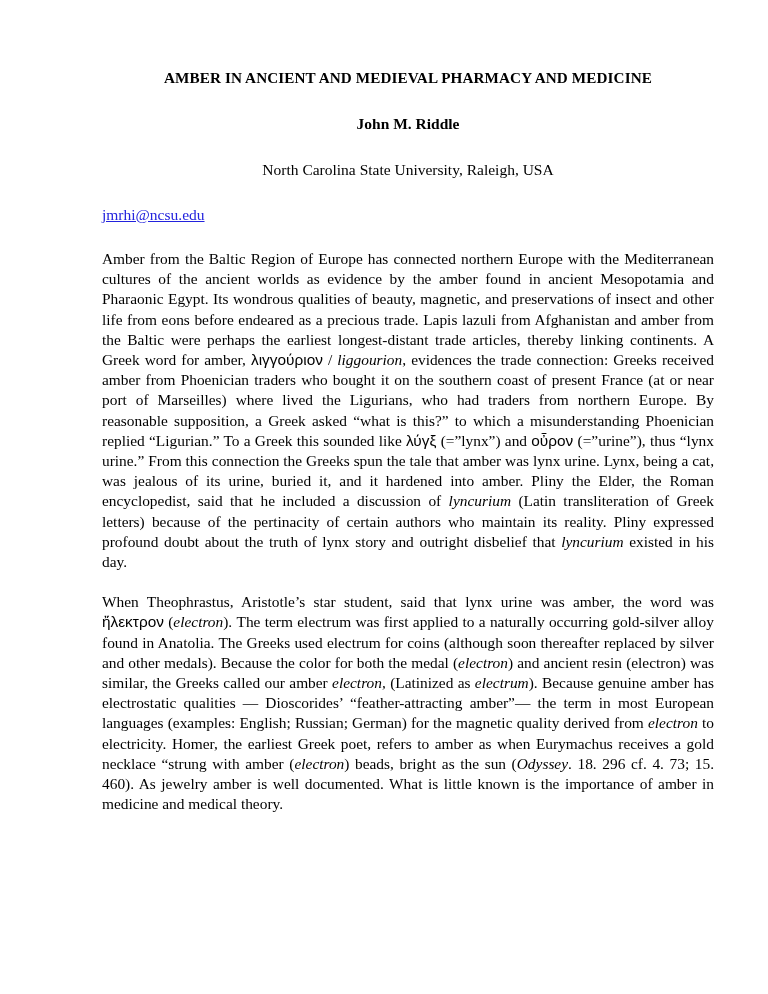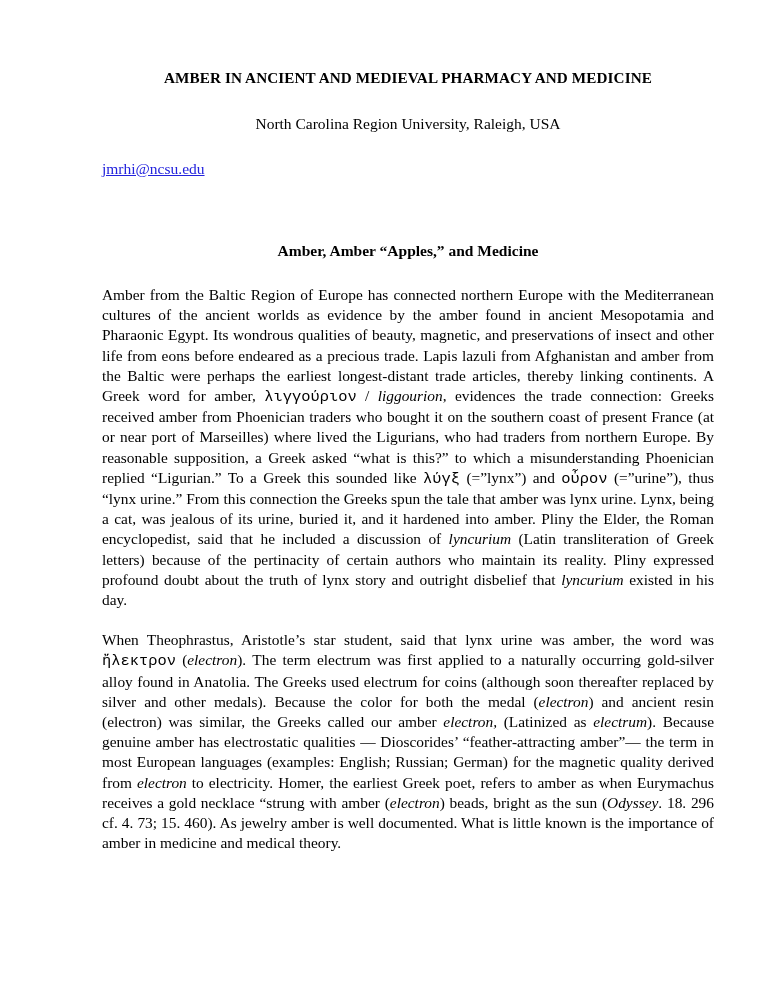--- a/index.html
+++ b/index.html
@@ -90,38 +90,38 @@
   .body-para.first {
     padding-top: 24px;
   }
   .body-para + .body-para {
     padding-top: 20px;
   }
   .body-para i,
   .body-para em {
   }
   .grk {
-    font-family: Liberation Mono, monospace;
+    font-family: Liberation Sans, sans-serif;
   }
 </style>
 </head>
 <body>
 
 <div class="page">
   <div class="content">
 
     <h1 class="doc-title">AMBER IN ANCIENT AND MEDIEVAL PHARMACY AND MEDICINE</h1>
 
+    <p class="doc-author">John M. Riddle</p>
 
-    <p class="doc-affiliation">North Carolina Region University, Raleigh, USA</p>
+    <p class="doc-affiliation">North Carolina State University, Raleigh, USA</p>
 
     <p class="doc-email-line">
       <a class="doc-email" href="#">jmrhi@ncsu.edu</a>
     </p>
 
-    <h2 class="section-head">Amber, Amber “Apples,” and Medicine</h2>
 
     <p class="body-para first"><span>Amber from the Baltic Region of Europe has connected northern Europe with the Mediterranean cultures of the ancient worlds as evidence by the amber found in ancient Mesopotamia and Pharaonic Egypt. Its wondrous qualities of beauty, magnetic, and preservations of insect and other life from eons before endeared as a precious trade. Lapis lazuli from Afghanistan and amber from the Baltic were perhaps the earliest longest-distant trade articles, thereby linking continents. A Greek word for amber, </span><span class="grk">λιγγούριον</span><span> / </span><i>liggourion</i><span>, evidences the trade connection: Greeks received amber from Phoenician traders who bought it on the southern coast of present France (at or near port of Marseilles) where lived the Ligurians, who had traders from northern Europe. By reasonable supposition, a Greek asked “what is this?” to which a misunderstanding Phoenician replied “Ligurian.” To a Greek this sounded like </span><span class="grk">λύγξ</span><span> (=”lynx”) and </span><span class="grk">οὖρον</span><span> (=”urine”), thus “lynx urine.” From this connection the Greeks spun the tale that amber was lynx urine. Lynx, being a cat, was jealous of its urine, buried it, and it hardened into amber. Pliny the Elder, the Roman encyclopedist, said that he included a discussion of </span><i>lyncurium</i><span> (Latin transliteration of Greek letters) because of the pertinacity of certain authors who maintain its reality. Pliny expressed profound doubt about the truth of lynx story and outright disbelief that </span><i>lyncurium</i><span> existed in his day.</span></p>
 
     <p class="body-para"><span>When Theophrastus, Aristotle’s star student, said that lynx urine was amber, the word was </span><span class="grk">ἤλεκτρον</span><span> (</span><i>electron</i><span>). The term electrum was first applied to a naturally occurring gold-silver alloy found in Anatolia. The Greeks used electrum for coins (although soon thereafter replaced by silver and other medals).  Because the color for both the medal (</span><i>electron</i><span>) and ancient resin (electron) was similar, the Greeks called our amber </span><i>electron,</i><span> (Latinized as </span><i>electrum</i><span>). Because genuine amber has electrostatic qualities — Dioscorides’ “feather-attracting amber”— the term in most European languages (examples: English; Russian; German) for the magnetic quality derived from </span><i>electron</i><span> to electricity. Homer, the earliest Greek poet, refers to amber as when Eurymachus receives a gold necklace “strung with amber (</span><i>electron</i><span>) beads, bright as the sun (</span><i>Odyssey</i><span>. 18. 296 cf. 4. 73; 15. 460). As jewelry amber is well documented. What is little known is the importance of amber in medicine and medical theory.</span></p>
 
   </div>
 </div>
 
 </body></html>

